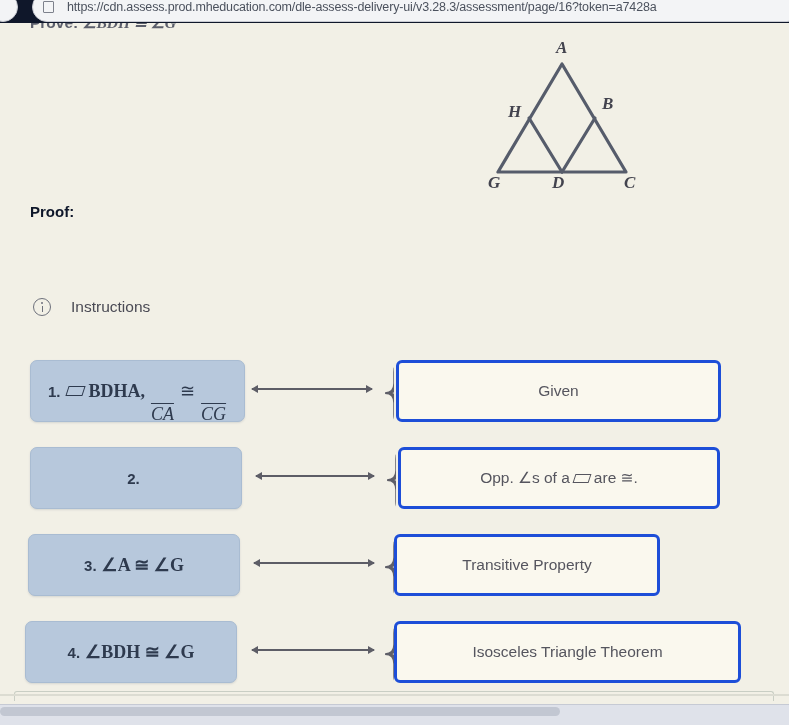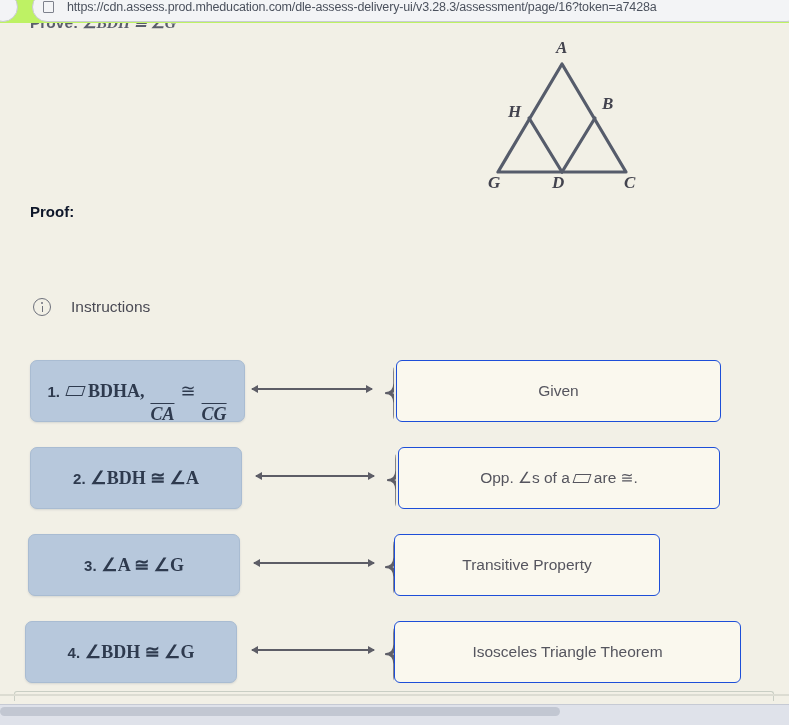--- a/index.html
+++ b/index.html
@@ -16,21 +16,21 @@
     position: relative;
     color: #3a3a44;
   }
 
   
   #browser-bar {
     position: absolute;
     top: 0; left: 0;
     width: 789px;
     height: 23px;
-    background: #bef264;
+    background: #0f172a;
     overflow: hidden;
     z-index: 40;
   }
   #browser-bar-inner {
     position: absolute;
     left: 32px;
     top: -8px;
     width: 770px;
     height: 30px;
     background: #f3f4f6;
@@ -177,21 +177,21 @@
     font-weight: bold;
     font-size: 15px;
     margin-right: 5px;
   }
   .statement-box .mi {
     font-weight: bold;
   }
   .ovl {
     text-decoration: overline;
     font-style: italic;
-    font-weight: bold;
+    font-weight: normal;
     padding: 0 1px;
     margin-top: 46px;
   }
   .pgram {
     display: inline-block;
     width: 17px;
     height: 10px;
     border: 1.6px solid #2e3a4e;
     transform: skewX(-18deg);
     margin: 0 4px 0 2px;
@@ -227,21 +227,21 @@
     line-height: 66px;
     font-family: "Liberation Serif", serif;
     overflow: hidden;
   }
 
   .reason-box {
     position: absolute;
     top: 8px;
     height: 62px;
     background: #faf8ee;
-    border: 1px solid #1d4ed8;
+    border: 3px solid #1d4ed8;
     border-radius: 6px;
     display: flex;
     align-items: center;
     justify-content: center;
     color: #55555e;
     font-size: 15.5px;
     white-space: nowrap;
   }
   .pgram-sm {
     display: inline-block;
@@ -340,21 +340,20 @@
     <div class="arrow" style="left:252px; width:120px;"></div>
     <div class="brace" style="left:378px;">{</div>
     <div class="reason-box" style="left:396px; width:325px;">
       <span>Given</span>
     </div>
   </div>
 
   <div class="proof-row">
     <div class="statement-box" style="left:30px; width:212px;">
       <span class="num">2.</span>
-      <span class="mi">∠BDH ≅ ∠A</span>
     </div>
     <div class="arrow" style="left:256px; width:118px;"></div>
     <div class="brace" style="left:380px;">{</div>
     <div class="reason-box" style="left:398px; width:322px;text-align:center;">
       <span>Opp. ∠s of a</span>
       <span class="pgram-sm"></span>
       <span>are ≅.</span>
     </div>
   </div>
 

